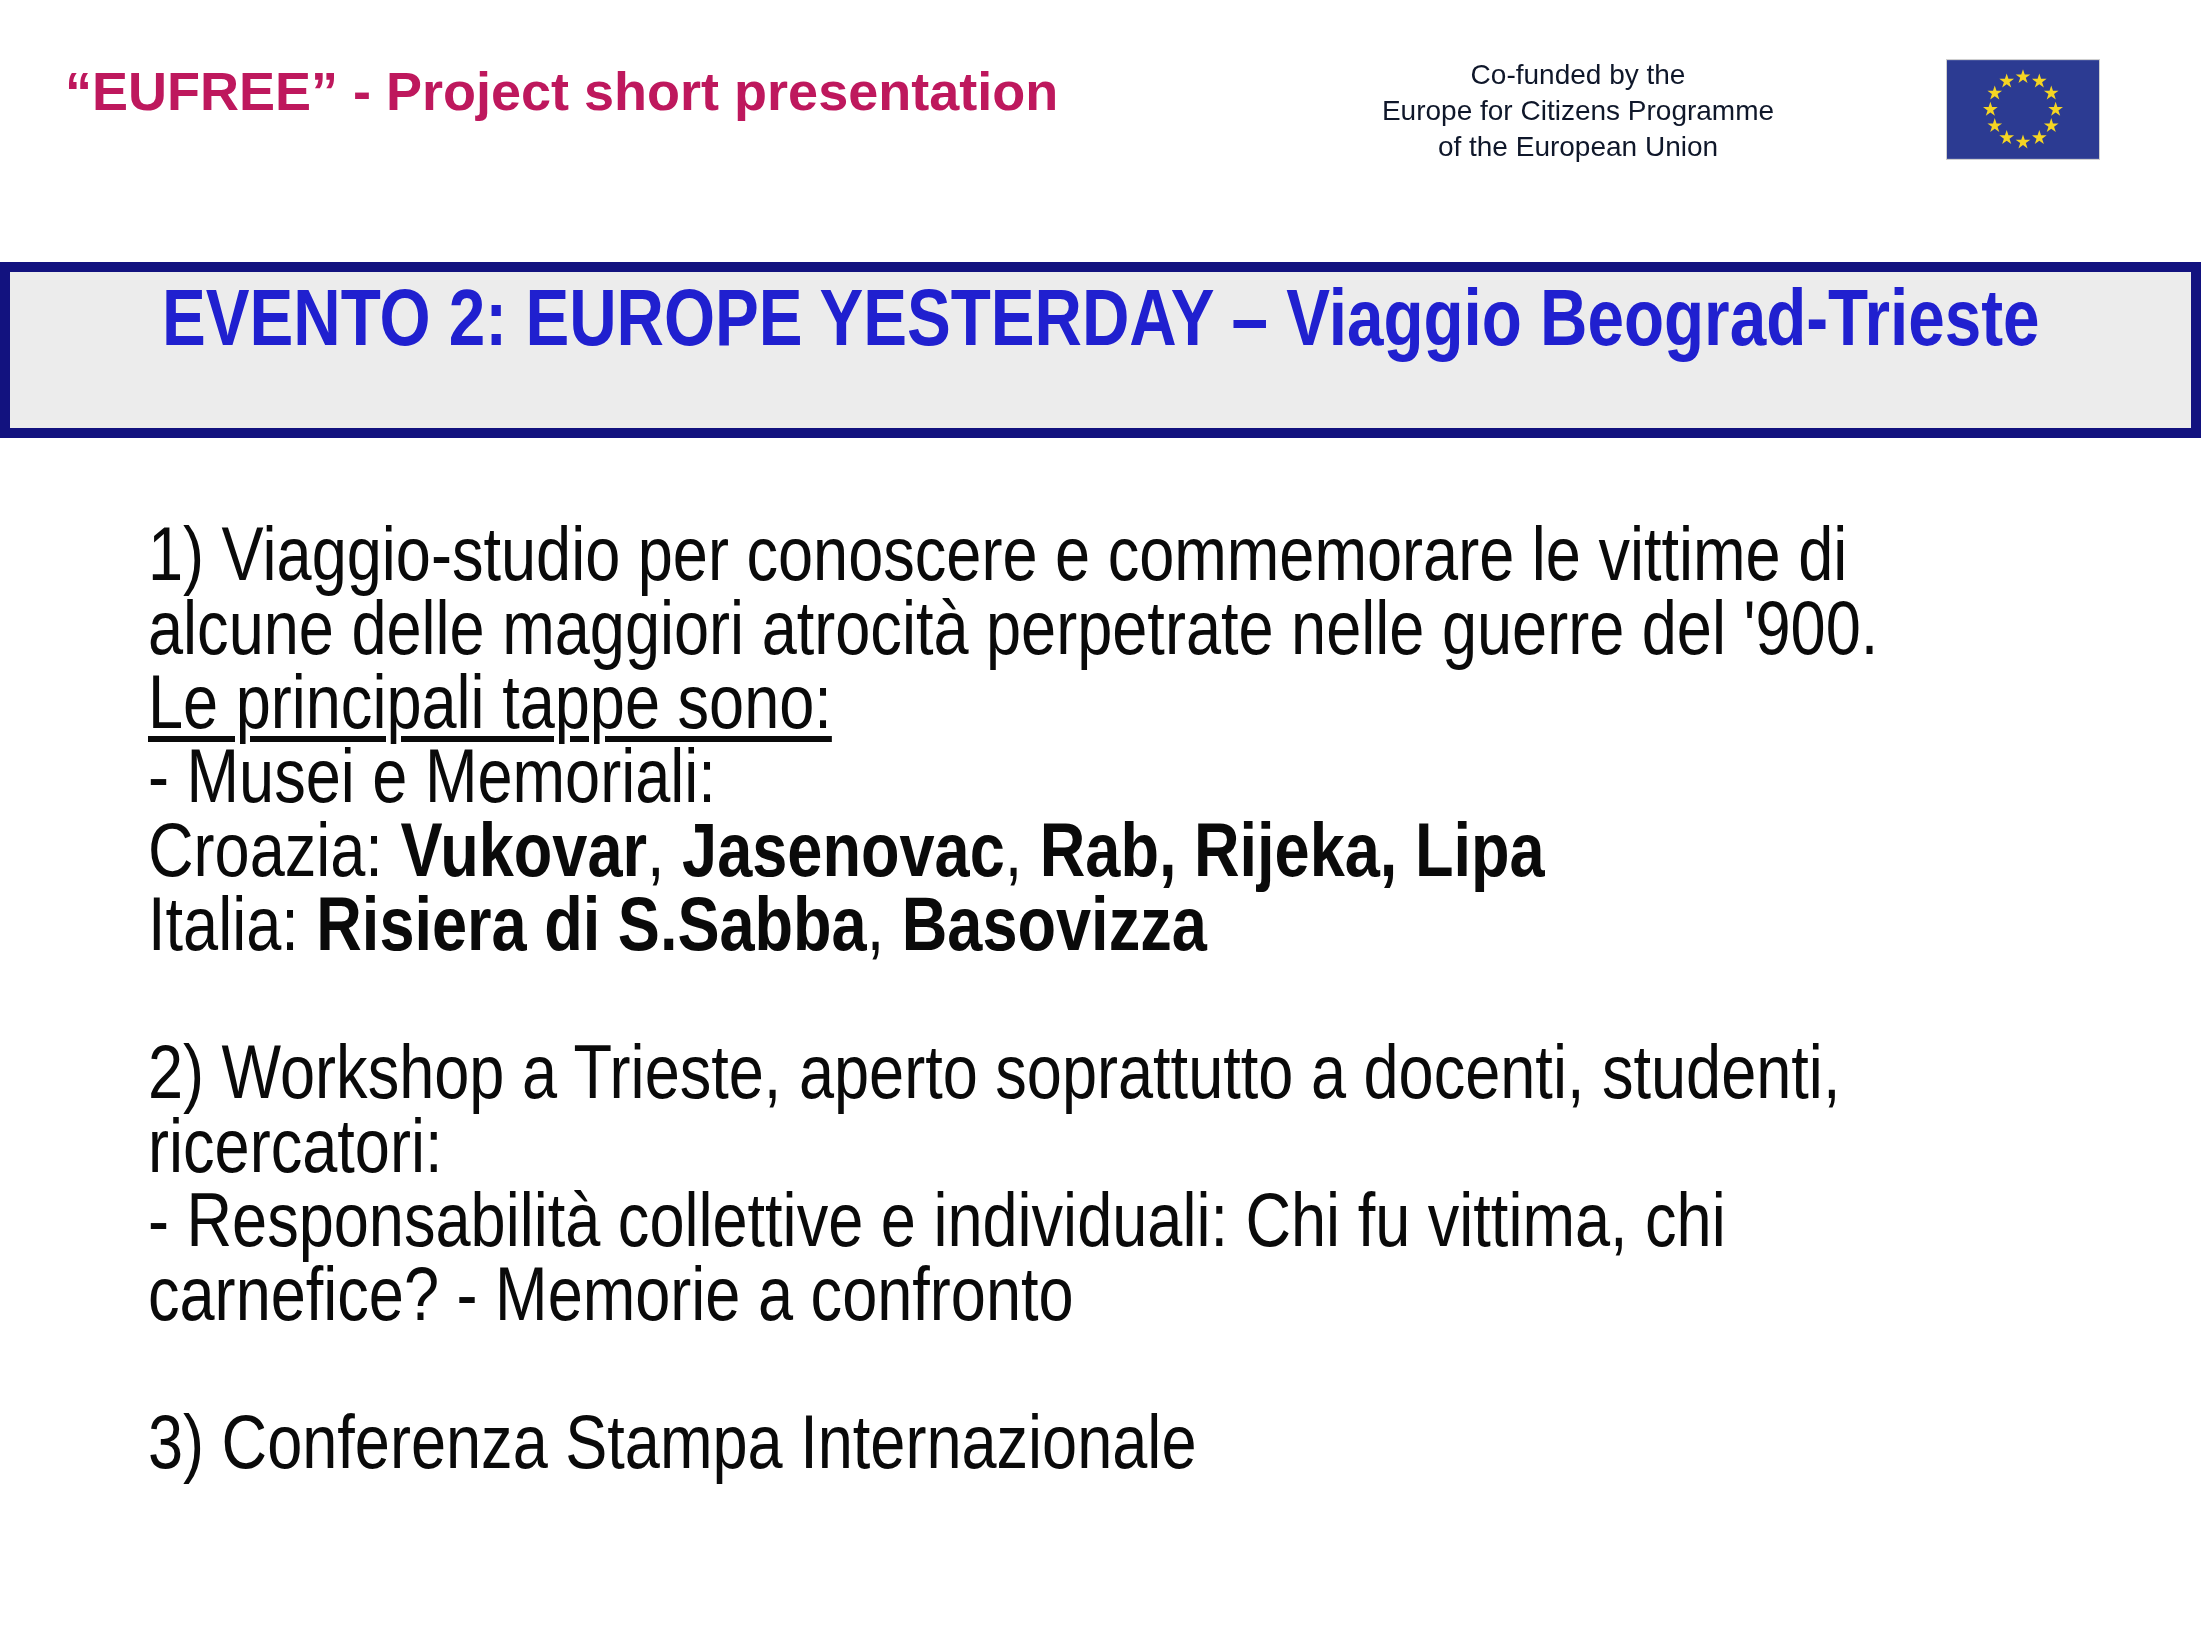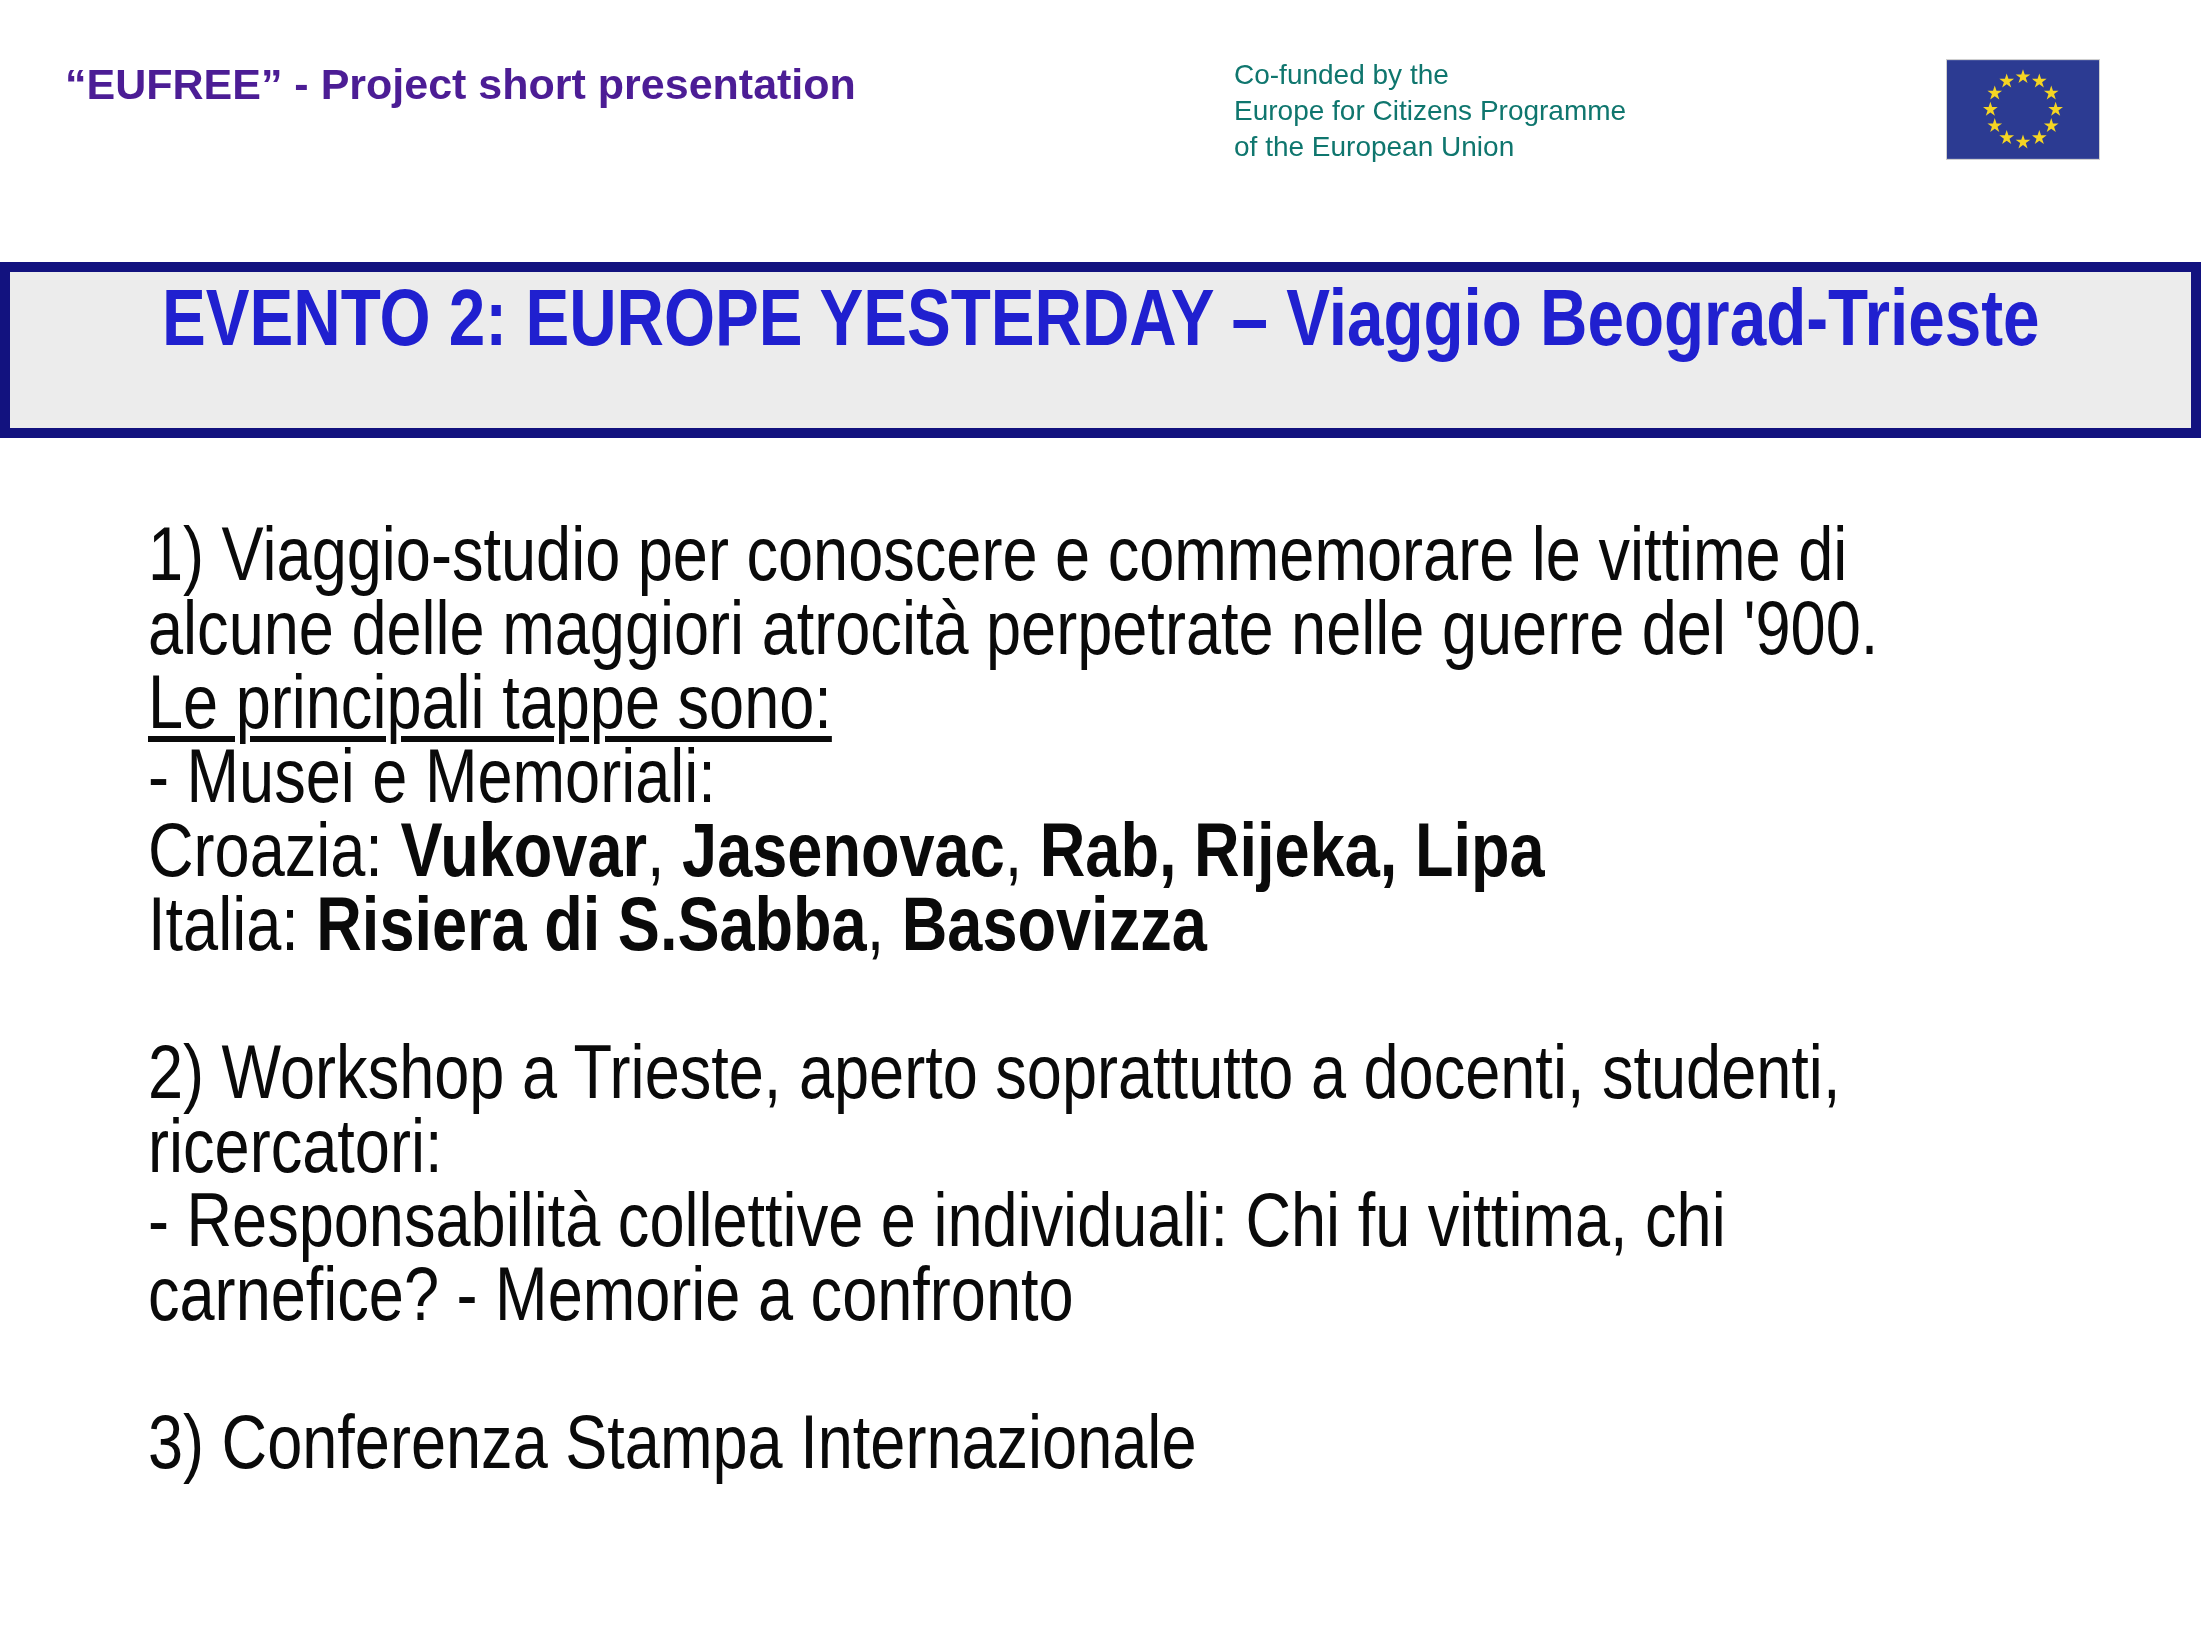--- a/index.html
+++ b/index.html
@@ -3,26 +3,26 @@
 <meta charset="utf-8">
 <style>
   html,body{margin:0;padding:0;background:#ffffff;}
   #page{
     position:relative;width:2203px;height:1651px;background:#ffffff;overflow:hidden;
     font-family:"Liberation Sans","DejaVu Sans",sans-serif;
   }
   
   #project-header{
     position:absolute;left:65px;top:60px;
-    font-size:43px;font-weight:bold;color:#4c1d95;letter-spacing:0px;white-space:nowrap;
+    font-size:54px;font-weight:bold;color:#be185d;letter-spacing:0px;white-space:nowrap;
   }
   
   #funding-block{
     position:absolute;right:281px;top:57px;width:688px;
-    text-align:left;color:#0f766e;font-size:28px;line-height:36px;
+    text-align:center;color:#0f172a;font-size:28px;line-height:36px;
   }
   
   #eu-flag{
     position:absolute;left:1947px;top:60px;width:152px;height:99px;
     outline:0.9px solid #cfcfcf;display:block;
   }
   
   #title-banner{
     position:absolute;left:0px;right:1.7px;top:262px;height:176px;
     background:#ECECEC;border:10.3px solid #12127F;box-sizing:border-box;

